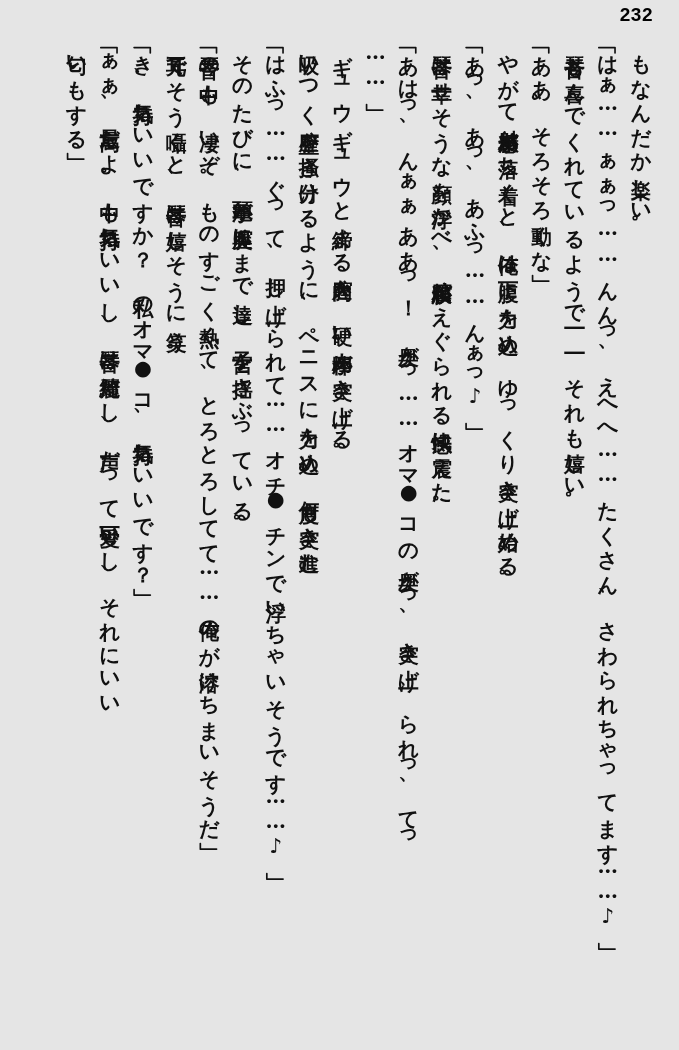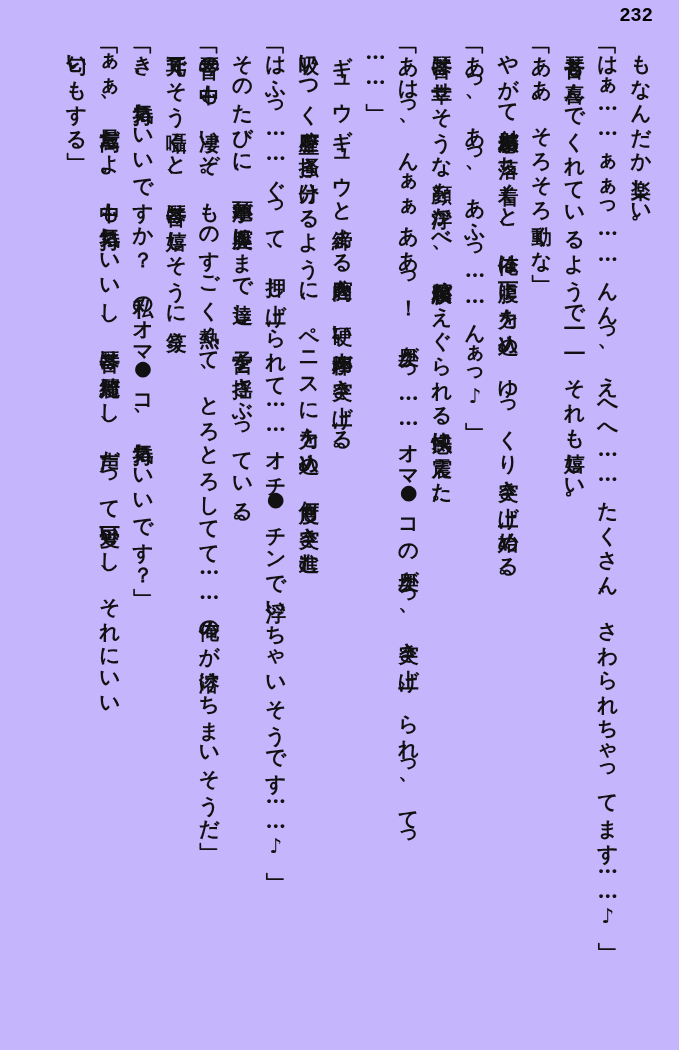--- a/index.html
+++ b/index.html
@@ -8,21 +8,21 @@
     background: #ffffff;
   }
   body {
     font-family: "Liberation Serif", "DejaVu Serif", serif;
     color: #111111;
   }
   #page {
     position: relative;
     width: 679px;
     height: 1050px;
-    background: #c4b5fd;
+    background: #e5e5e5;
     overflow: hidden;
     box-sizing: border-box;
   }
   
   .page-number {
     position: absolute;
     top: 4px;
     right: 26px;
     font-size: 19px;
     font-weight: bold;

